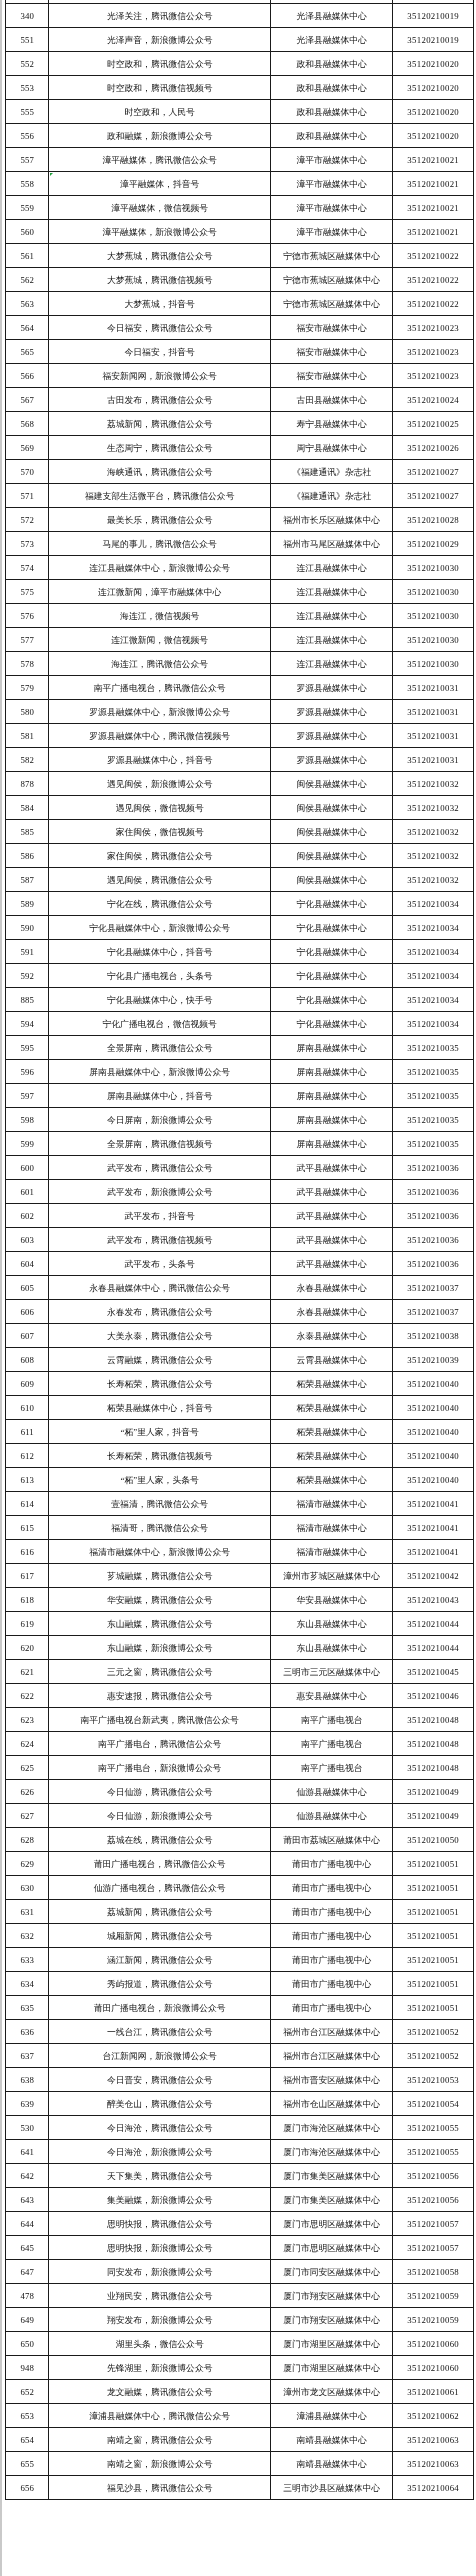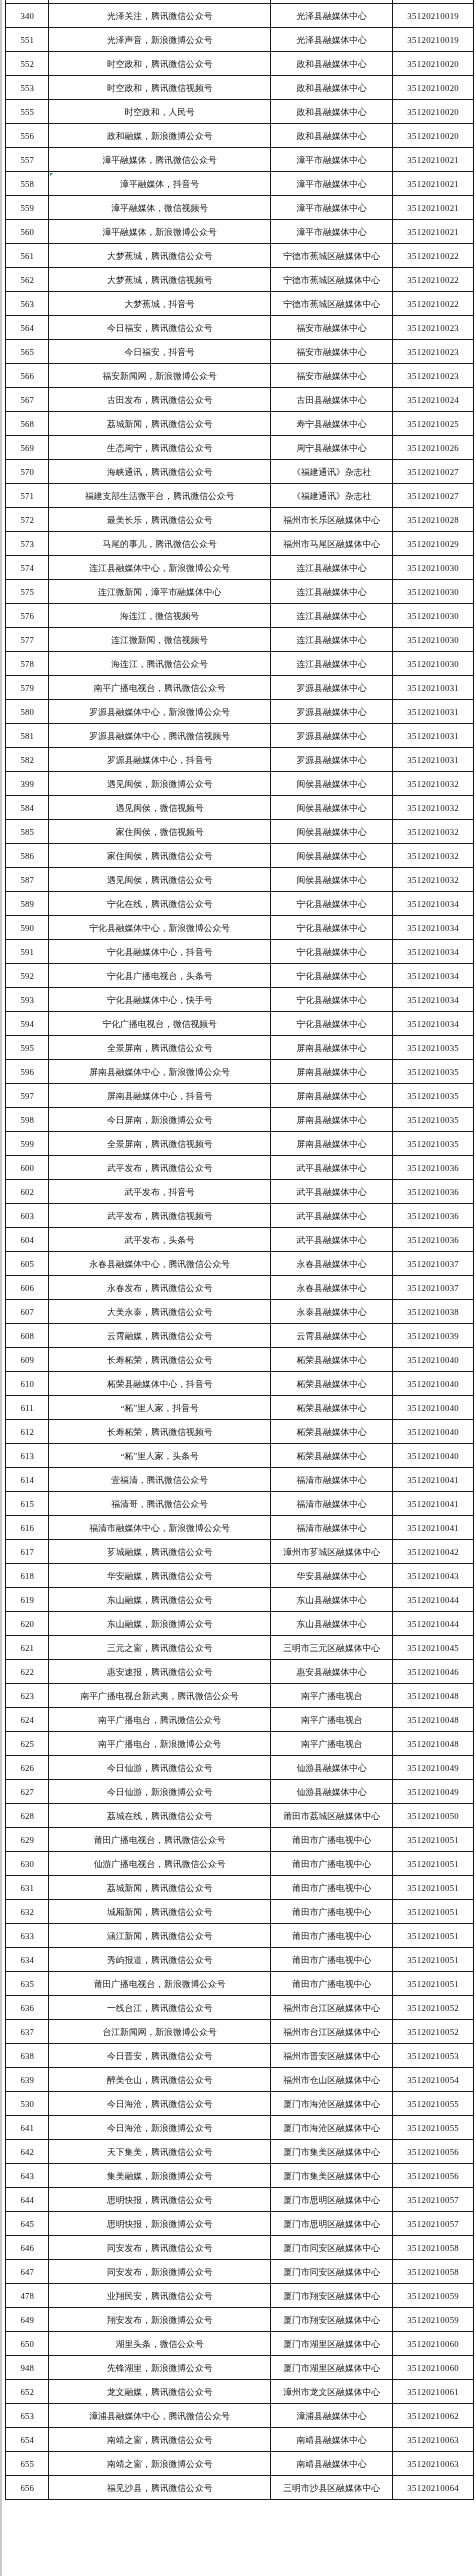--- a/index.html
+++ b/index.html
@@ -254,21 +254,21 @@
           <td class="c-org">罗源县融媒体中心</td>
           <td class="c-id">35120210031</td>
         </tr>
         <tr class="std">
           <td class="c-no">582</td>
           <td class="c-name">罗源县融媒体中心，抖音号</td>
           <td class="c-org">罗源县融媒体中心</td>
           <td class="c-id">35120210031</td>
         </tr>
         <tr class="std">
-          <td class="c-no">399</td>
+          <td class="c-no">878</td>
           <td class="c-name">遇见闽侯，新浪微博公众号</td>
           <td class="c-org">闽侯县融媒体中心</td>
           <td class="c-id">35120210032</td>
         </tr>
         <tr class="std">
           <td class="c-no">584</td>
           <td class="c-name">遇见闽侯，微信视频号</td>
           <td class="c-org">闽侯县融媒体中心</td>
           <td class="c-id">35120210032</td>
         </tr>
@@ -308,21 +308,21 @@
           <td class="c-org">宁化县融媒体中心</td>
           <td class="c-id">35120210034</td>
         </tr>
         <tr class="std">
           <td class="c-no">592</td>
           <td class="c-name">宁化县广播电视台，头条号</td>
           <td class="c-org">宁化县融媒体中心</td>
           <td class="c-id">35120210034</td>
         </tr>
         <tr class="std">
-          <td class="c-no">593</td>
+          <td class="c-no">885</td>
           <td class="c-name">宁化县融媒体中心，快手号</td>
           <td class="c-org">宁化县融媒体中心</td>
           <td class="c-id">35120210034</td>
         </tr>
         <tr class="std">
           <td class="c-no">594</td>
           <td class="c-name">宁化广播电视台，微信视频号</td>
           <td class="c-org">宁化县融媒体中心</td>
           <td class="c-id">35120210034</td>
         </tr>
@@ -356,20 +356,26 @@
           <td class="c-org">屏南县融媒体中心</td>
           <td class="c-id">35120210035</td>
         </tr>
         <tr class="std">
           <td class="c-no">600</td>
           <td class="c-name">武平发布，腾讯微信公众号</td>
           <td class="c-org">武平县融媒体中心</td>
           <td class="c-id">35120210036</td>
         </tr>
         <tr class="std">
+          <td class="c-no">601</td>
+          <td class="c-name">武平发布，新浪微博公众号</td>
+          <td class="c-org">武平县融媒体中心</td>
+          <td class="c-id">35120210036</td>
+        </tr>
+        <tr class="std">
           <td class="c-no">602</td>
           <td class="c-name">武平发布，抖音号</td>
           <td class="c-org">武平县融媒体中心</td>
           <td class="c-id">35120210036</td>
         </tr>
         <tr class="std">
           <td class="c-no">603</td>
           <td class="c-name">武平发布，腾讯微信视频号</td>
           <td class="c-org">武平县融媒体中心</td>
           <td class="c-id">35120210036</td>
@@ -618,26 +624,20 @@
           <td class="c-no">644</td>
           <td class="c-name">思明快报，腾讯微信公众号</td>
           <td class="c-org">厦门市思明区融媒体中心</td>
           <td class="c-id">35120210057</td>
         </tr>
         <tr class="std">
           <td class="c-no">645</td>
           <td class="c-name">思明快报，新浪微博公众号</td>
           <td class="c-org">厦门市思明区融媒体中心</td>
           <td class="c-id">35120210057</td>
-        </tr>
-        <tr class="std">
-          <td class="c-no">646</td>
-          <td class="c-name">同安发布，腾讯微信公众号</td>
-          <td class="c-org">厦门市同安区融媒体中心</td>
-          <td class="c-id">35120210058</td>
         </tr>
         <tr class="std">
           <td class="c-no">647</td>
           <td class="c-name">同安发布，新浪微博公众号</td>
           <td class="c-org">厦门市同安区融媒体中心</td>
           <td class="c-id">35120210058</td>
         </tr>
         <tr class="std">
           <td class="c-no">478</td>
           <td class="c-name">业翔民安，腾讯微信公众号</td>

